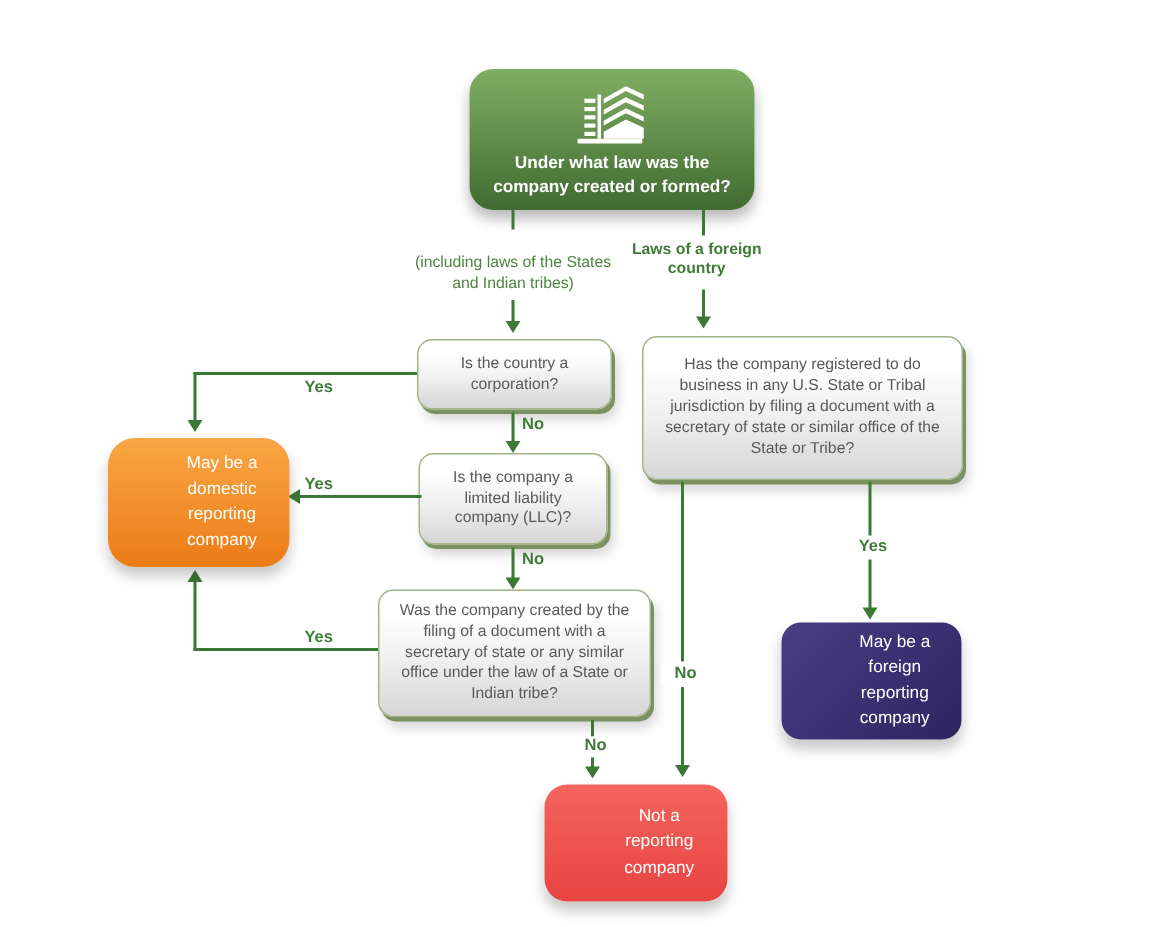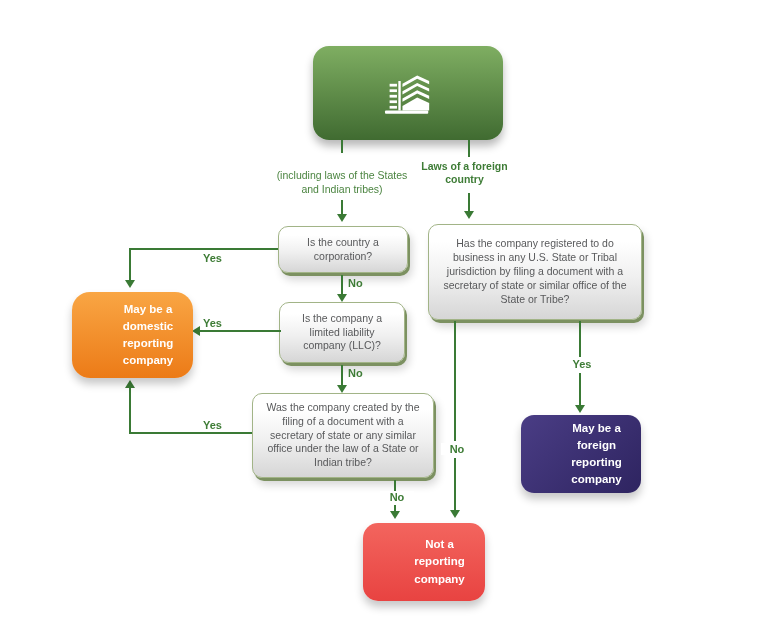--- a/index.html
+++ b/index.html
@@ -14,21 +14,21 @@
   .root-box{background:linear-gradient(#7fae62, #406b31);
             border-radius:16px;color:#ffffff;font-weight:bold;
             box-shadow:0 6px 9px rgba(0,0,0,0.28);}
   .root-box .q{font-size:11.5px;line-height:1.35;margin-top:4px;}
 
   .qbox{background:linear-gradient(#ffffff 18%, #f0f0f0 55%, #d6d6d6 100%);
         border:1.5px solid #a2b487;border-radius:10px;color:#58595b;
         font-size:10.5px;line-height:1.32;
         box-shadow:2px 3px 0 #7c9161, 4px 7px 8px rgba(0,0,0,0.16);}
 
-  .result{color:#ffffff;font-weight:bold;font-size:11.5px;line-height:1.5;
+  .result{color:#ffffff;font-weight:normal;font-size:11.5px;line-height:1.5;
           box-shadow:0 6px 9px rgba(0,0,0,0.22);padding-left:31px;}
   .result-domestic{background:linear-gradient(#f9a644, #ec7b17);border-radius:18px;}
   .result-foreign{background:linear-gradient(135deg,#4a3d85, #2e2460);border-radius:13px;}
   .result-not{background:linear-gradient(#f3655e, #e84341);border-radius:15px;}
 
   
   .vline{position:absolute;width:2px;background:#3a7a35;}
   .hline{position:absolute;height:2px;background:#3a7a35;}
   .ah-down{position:absolute;width:0;height:0;
            border-left:5px solid transparent;border-right:5px solid transparent;
@@ -65,20 +65,21 @@
           <rect x="10" y="27" width="8" height="3"></rect>
           <rect x="10" y="33" width="8" height="3"></rect>
           <rect x="10" y="39" width="8" height="3"></rect>
           <path d="M24 15 L40 6 L53 12 L53 15.5 L40 9.5 L24 18.5 Z"></path>
           <path d="M24 23 L40 14 L53 20 L53 23.5 L40 17.5 L24 26.5 Z"></path>
           <path d="M24 31 L40 22 L53 28 L53 31.5 L40 25.5 L24 34.5 Z"></path>
           <path d="M24 39 L40 30 L53 36 L53 44 L24 44 Z"></path>
         </g>
       </svg>
     </span>
+    <span class="q" style="width:170px;">Under what law was the company created or formed?</span>
   </div>
 
   <div class="vline" style="left:341px;top:140px;height:13px;"></div>
   <div class="vline" style="left:468px;top:140px;height:17px;"></div>
 
   <div class="branch-sub" style="left:267px;top:169px;width:150px;">(including laws of the States and Indian tribes)</div>
   <div class="vline" style="left:341px;top:200px;height:15px;"></div>
   <div class="ah-down" style="left:337px;top:214px;"></div>
 
   <div class="branch-title" style="left:416px;top:160px;width:97px;">Laws of a foreign country</div>

